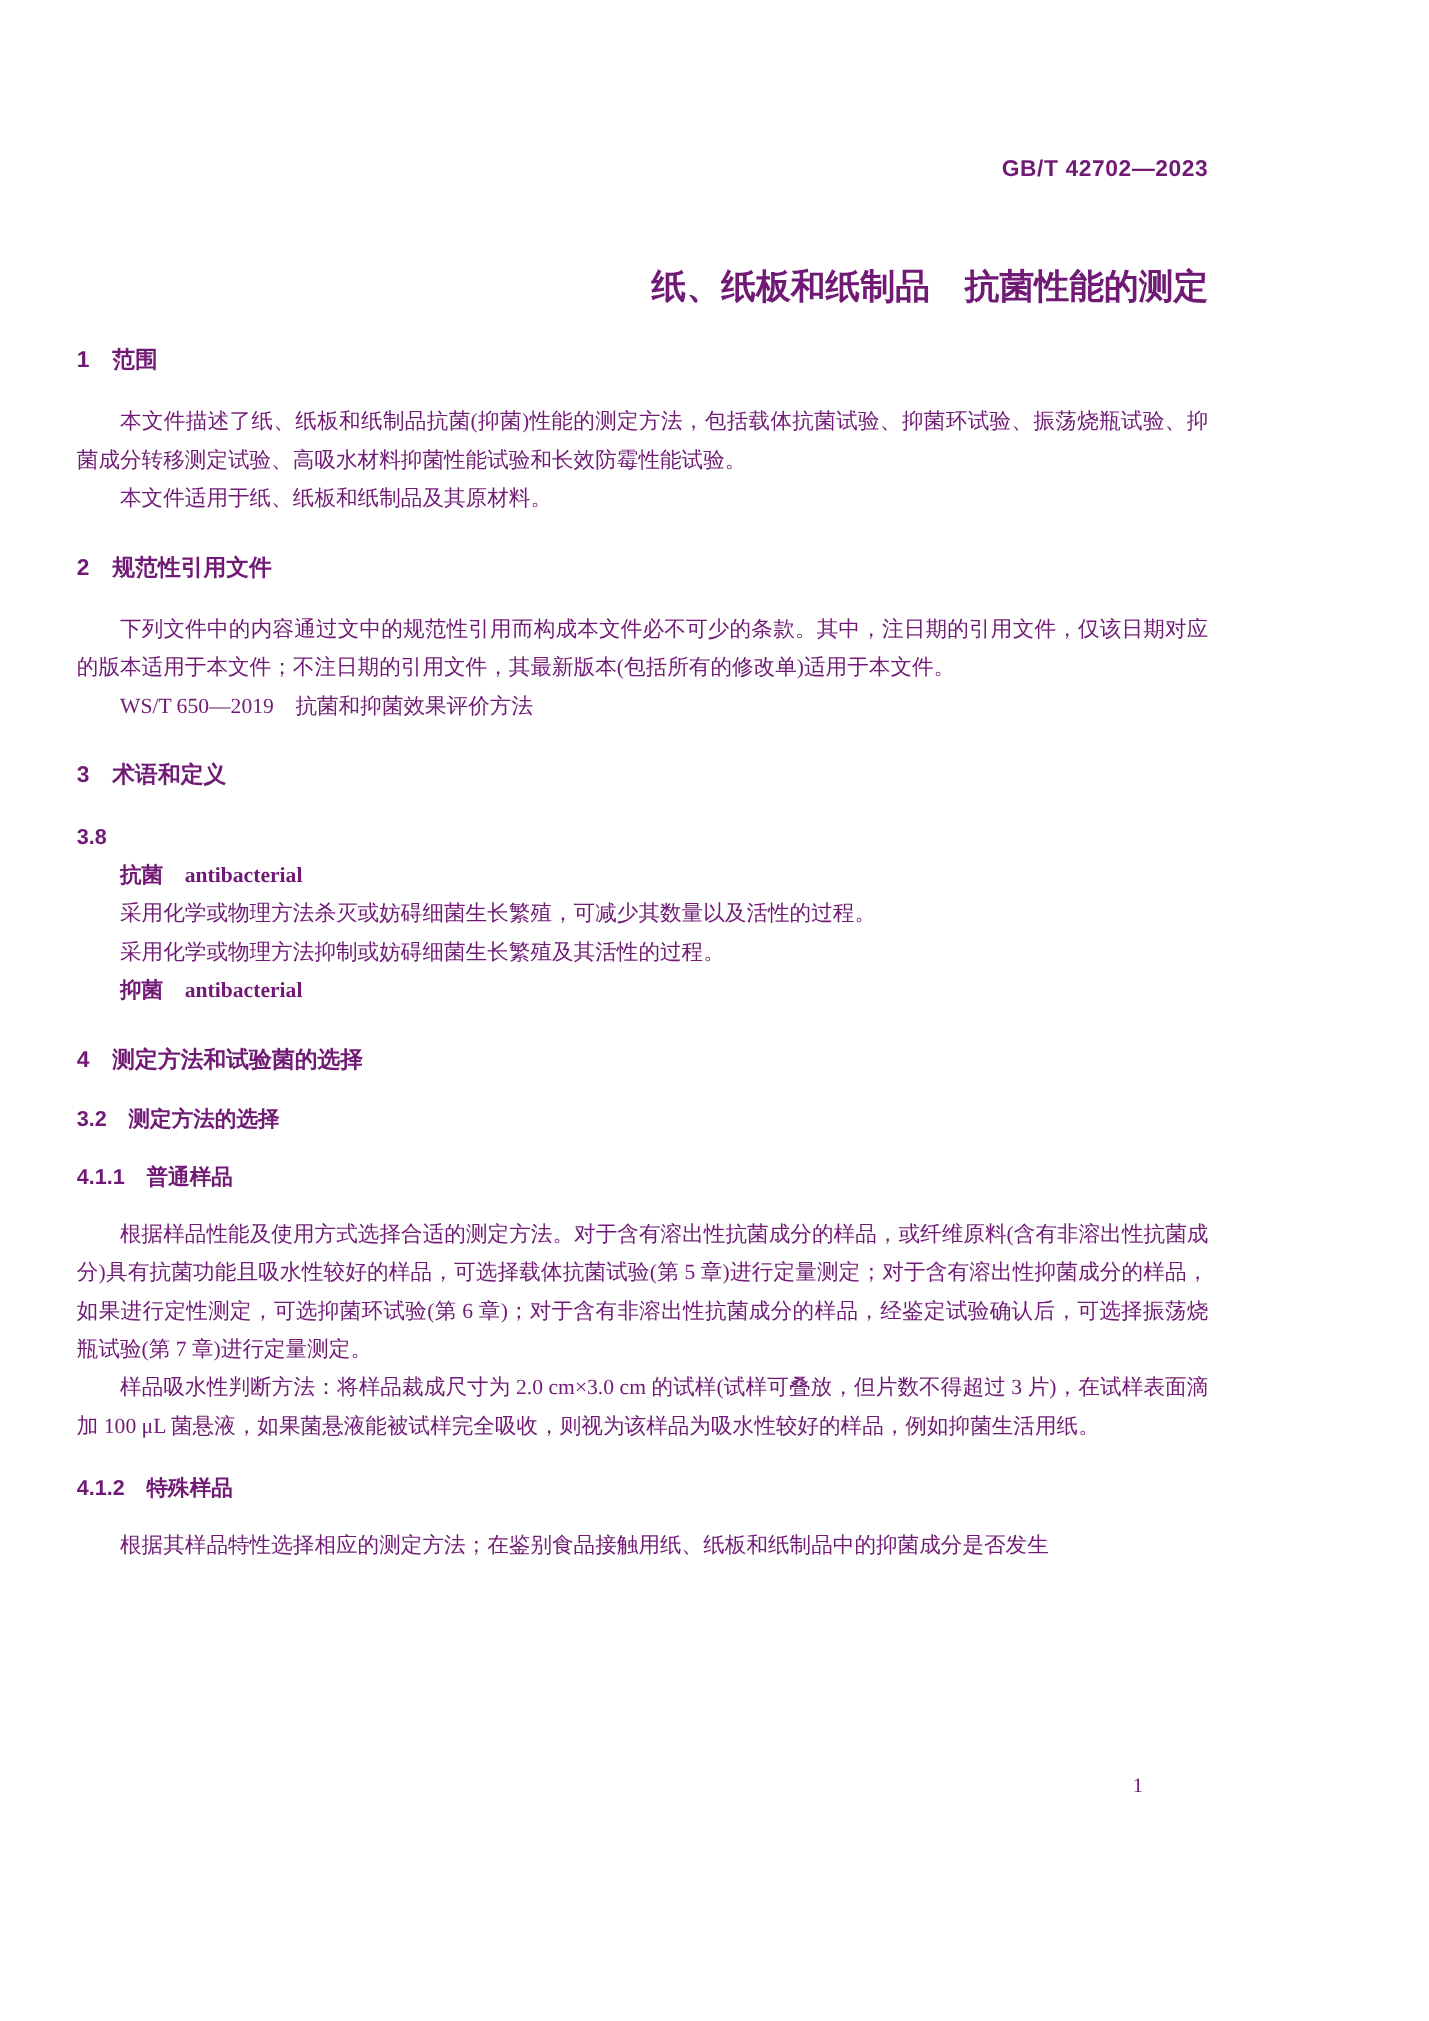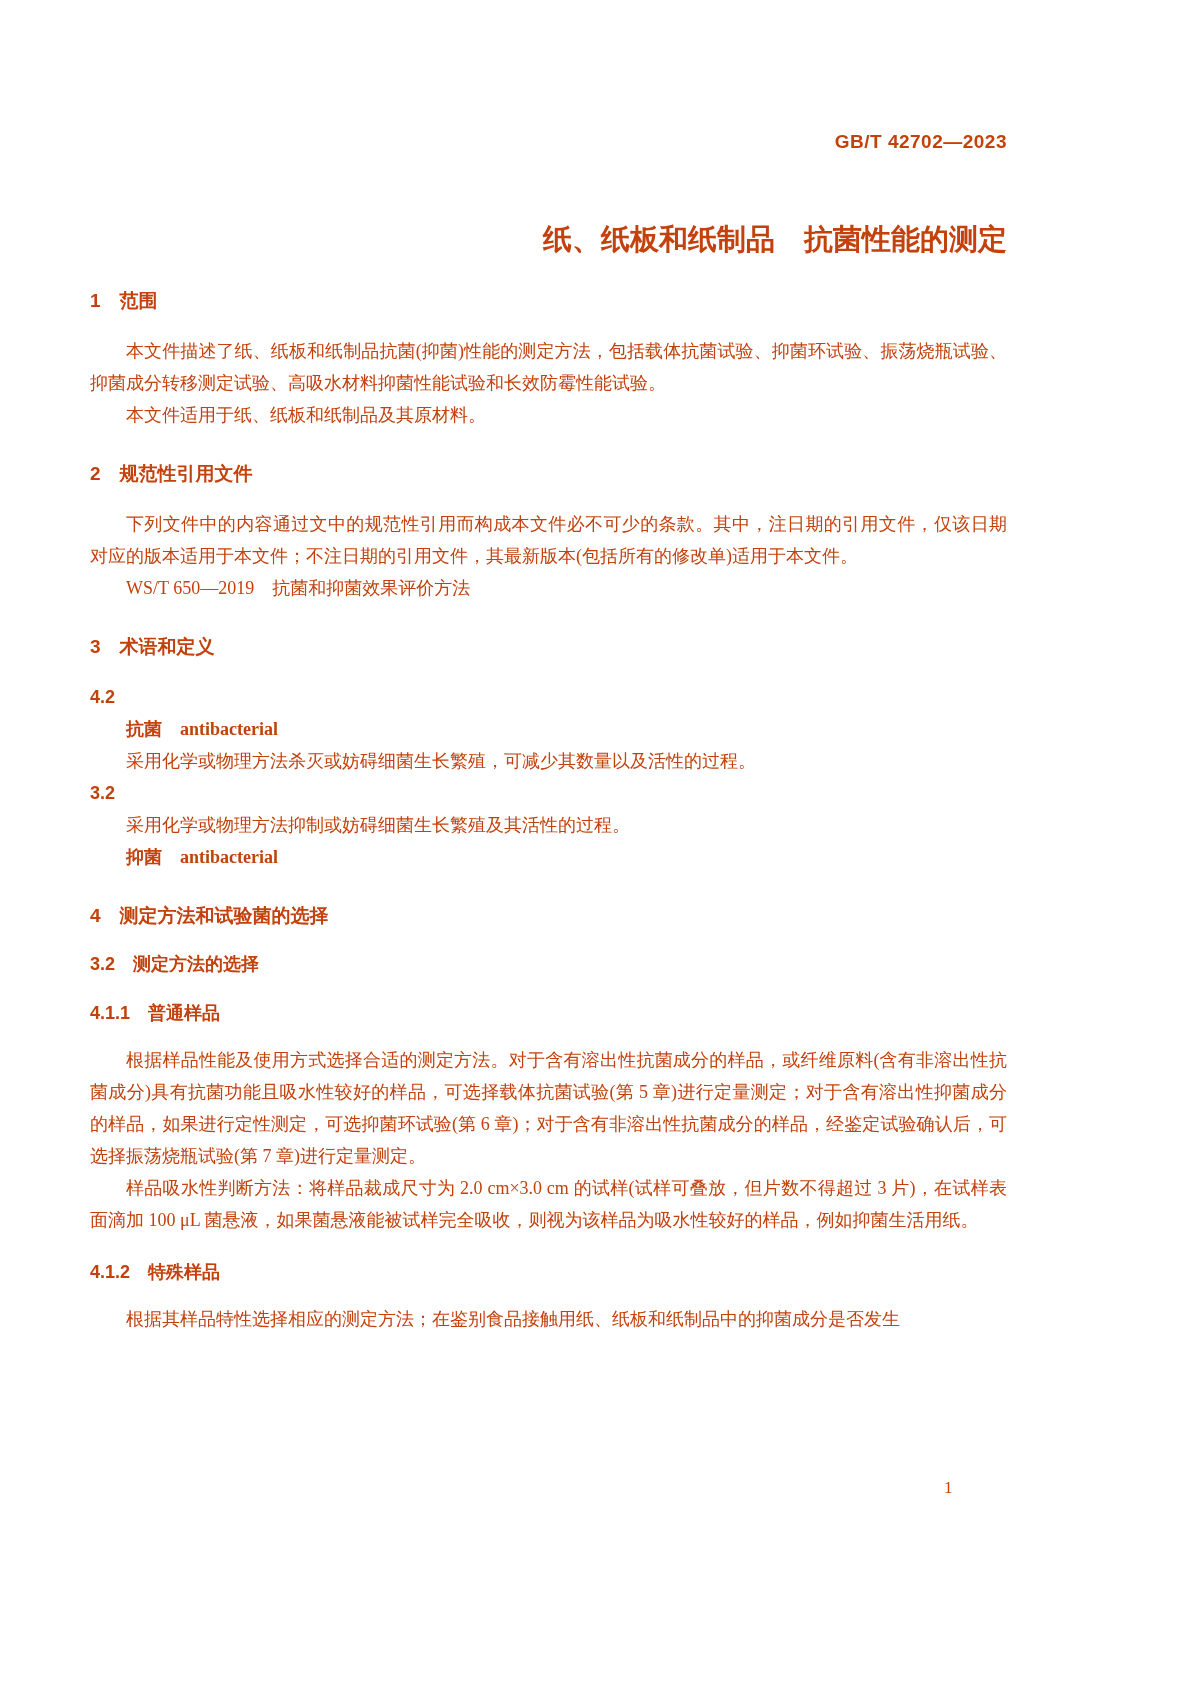--- a/index.html
+++ b/index.html
@@ -6,24 +6,24 @@
   html, body {
     margin: 0;
     padding: 0;
     background: #ffffff;
   }
   .page {
     position: relative;
     width: 1191px;
     height: 1684px;
     background: #ffffff;
-    padding: 131px 184px 0 90px;
+    padding: 131px 184px 0 64px;
     font-family: "Liberation Serif", "DejaVu Serif", serif;
     font-size: 18px;
-    color: #c2410c;
+    color: #701a75;
     overflow: hidden;
   }
   .doc-number {
     text-align: right;
     font-family: "Liberation Sans", "DejaVu Sans", sans-serif;
     font-weight: 700;
     font-size: 19px;
     letter-spacing: 0.5px;
     line-height: 22px;
   }
@@ -86,27 +86,26 @@
   <p class="body indent">本文件描述了纸、纸板和纸制品抗菌(抑菌)性能的测定方法，包括载体抗菌试验、抑菌环试验、振荡烧瓶试验、抑菌成分转移测定试验、高吸水材料抑菌性能试验和长效防霉性能试验。</p>
   <p class="body indent">本文件适用于纸、纸板和纸制品及其原材料。</p>
 
   <div class="h-sec">2　规范性引用文件</div>
   <p class="body indent">下列文件中的内容通过文中的规范性引用而构成本文件必不可少的条款。其中，注日期的引用文件，仅该日期对应的版本适用于本文件；不注日期的引用文件，其最新版本(包括所有的修改单)适用于本文件。</p>
   <p class="body indent">WS/T 650—2019　抗菌和抑菌效果评价方法</p>
 
   <div class="h-sec">3　术语和定义</div>
 
   <div>
-    <p class="body clause-num">4.2</p>
+    <p class="body clause-num">3.8</p>
     <p class="body indent term-line">抗菌　antibacterial</p>
     <p class="body indent">采用化学或物理方法杀灭或妨碍细菌生长繁殖，可减少其数量以及活性的过程。</p>
   </div>
 
   <div>
-    <p class="body clause-num">3.2</p>
     <p class="body indent">采用化学或物理方法抑制或妨碍细菌生长繁殖及其活性的过程。</p>
     <p class="body indent term-line">抑菌　antibacterial</p>
   </div>
 
   <div class="h-sec">4　测定方法和试验菌的选择</div>
 
   <div class="h-sub">3.2　测定方法的选择</div>
 
   <div class="h-sub">4.1.1　普通样品</div>
   <p class="body indent">根据样品性能及使用方式选择合适的测定方法。对于含有溶出性抗菌成分的样品，或纤维原料(含有非溶出性抗菌成分)具有抗菌功能且吸水性较好的样品，可选择载体抗菌试验(第 5 章)进行定量测定；对于含有溶出性抑菌成分的样品，如果进行定性测定，可选抑菌环试验(第 6 章)；对于含有非溶出性抗菌成分的样品，经鉴定试验确认后，可选择振荡烧瓶试验(第 7 章)进行定量测定。</p>

